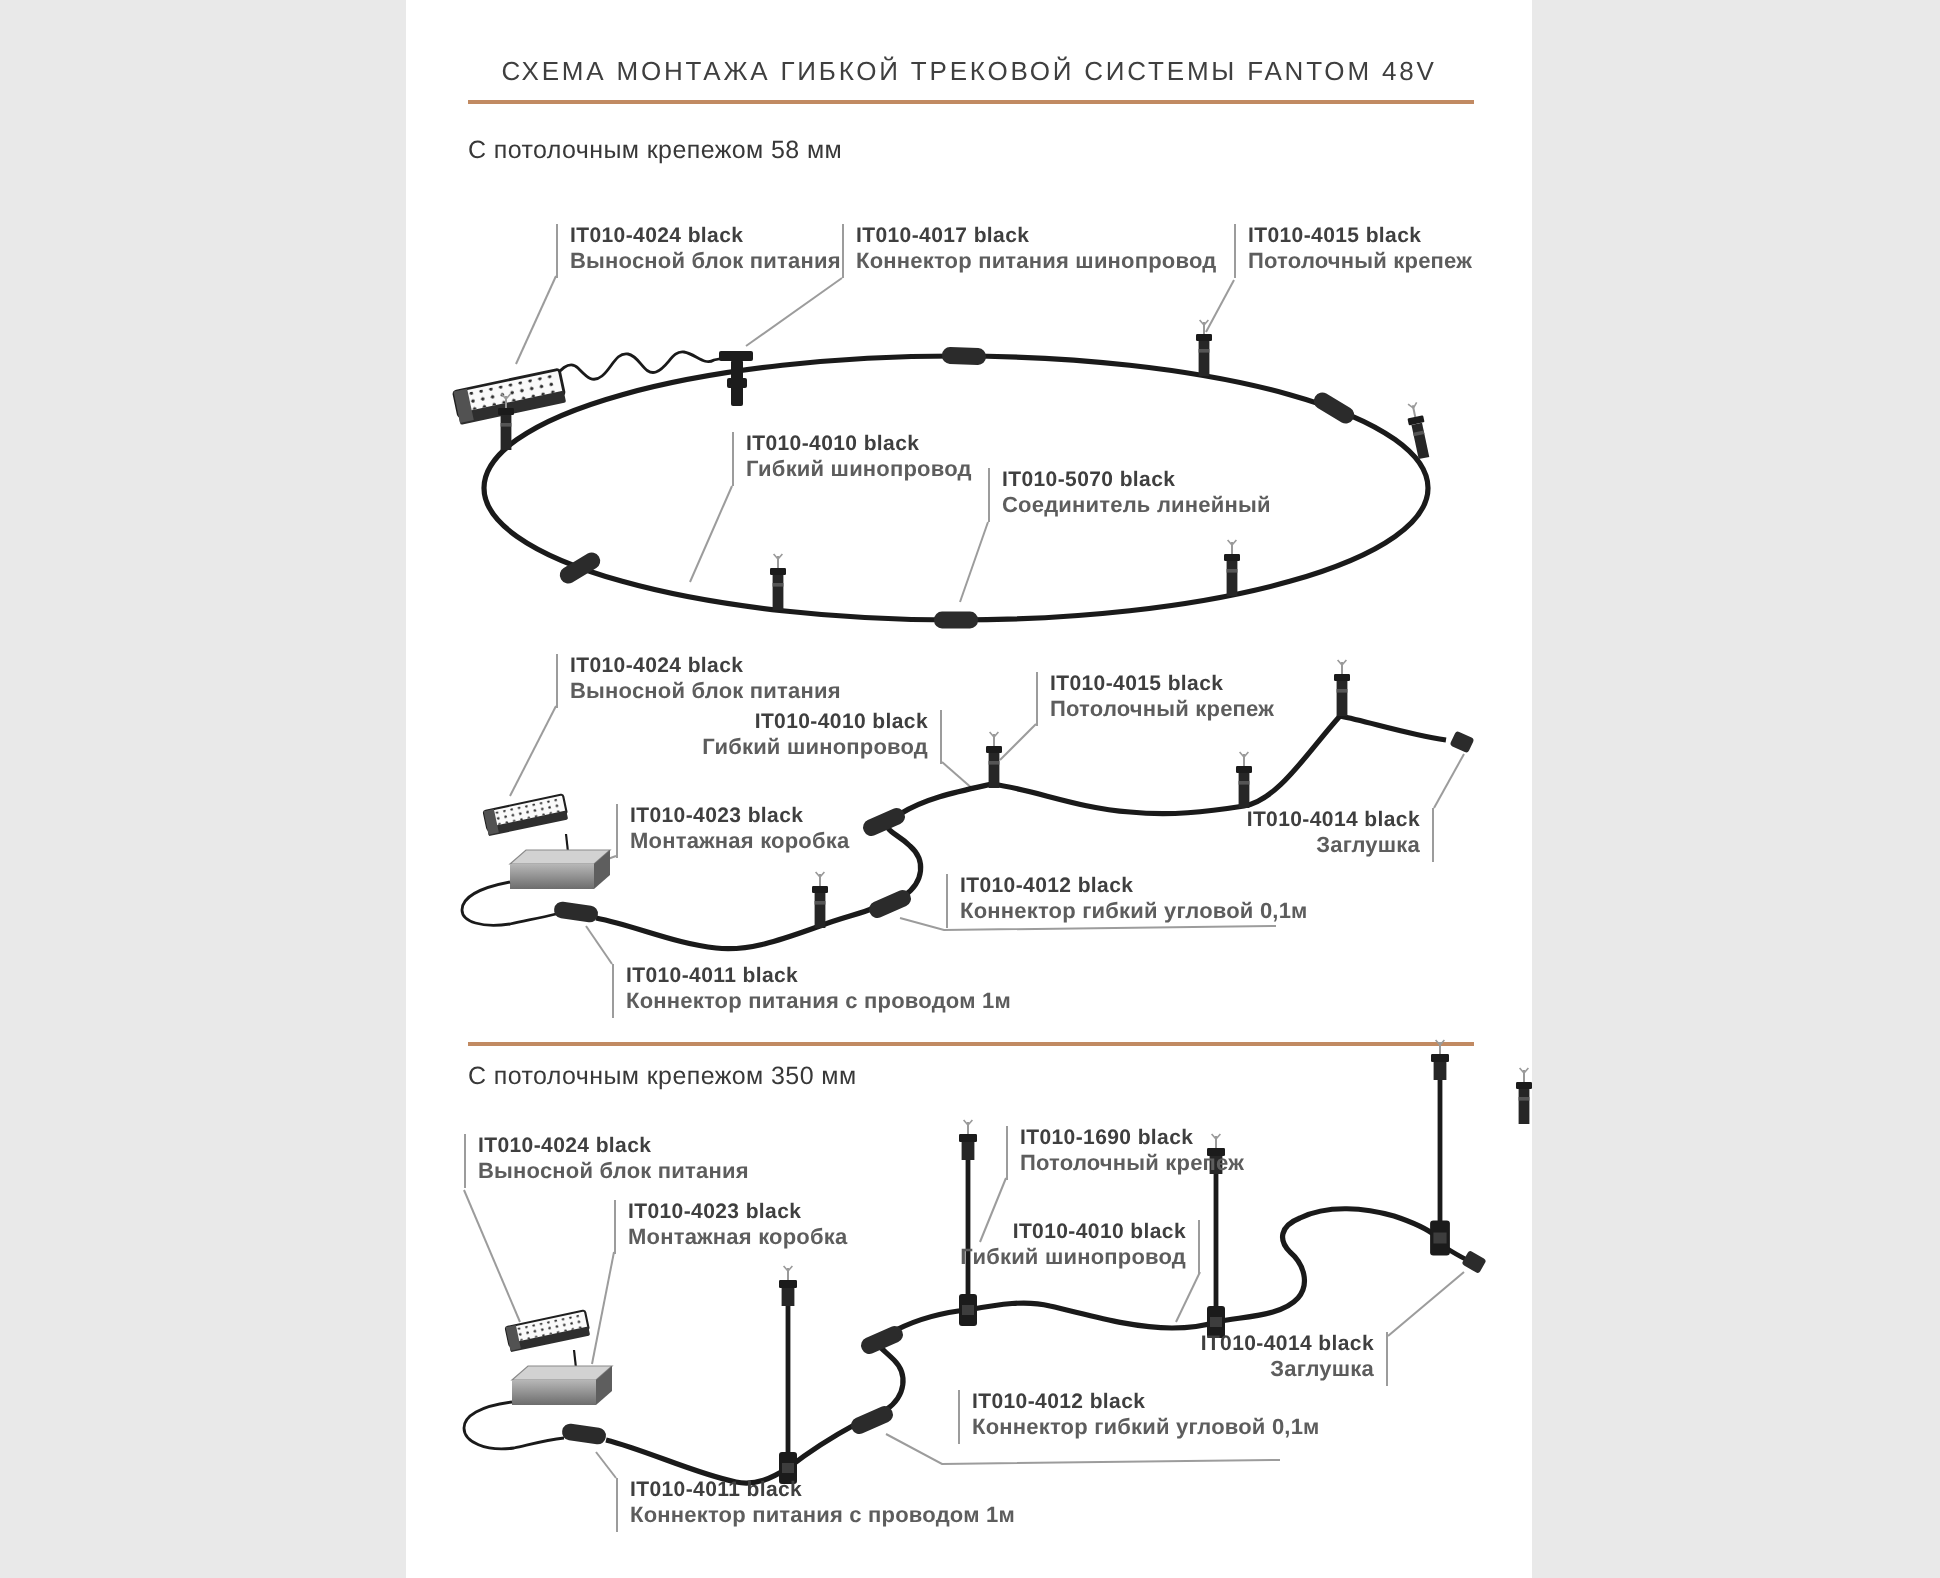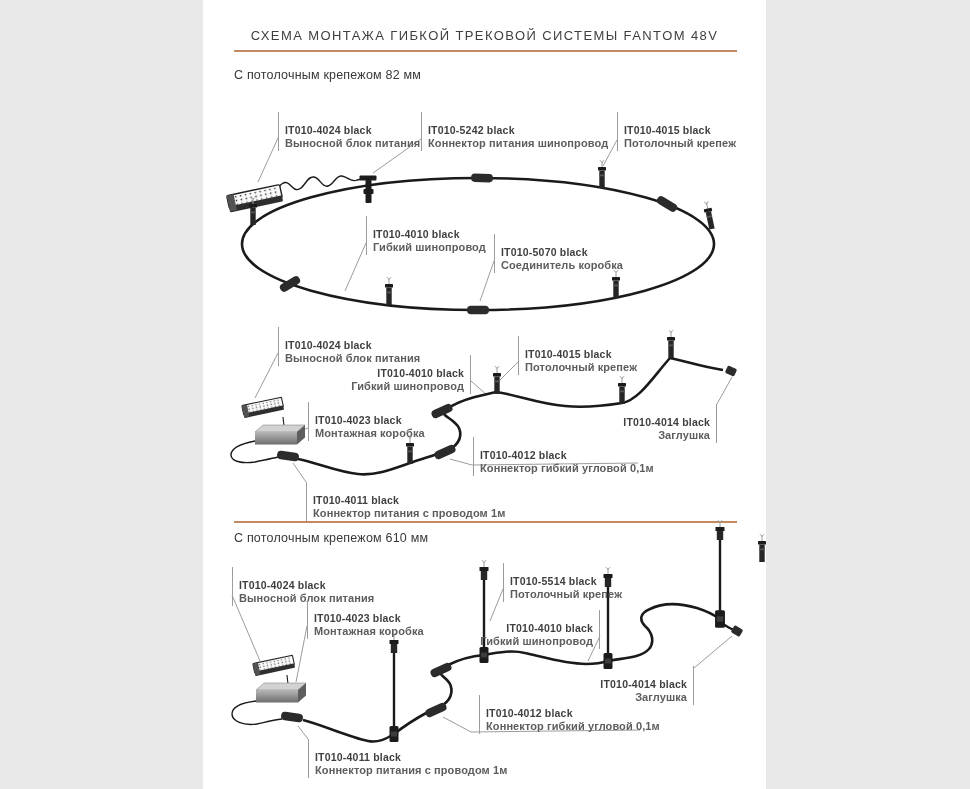--- a/index.html
+++ b/index.html
@@ -12,35 +12,35 @@
   .title{
     position:absolute;top:28px;left:0;width:100%;text-align:center;
     font-size:13px;letter-spacing:1.4px;color:#3f3f3f;
   }
   .divider{position:absolute;left:31px;width:503px;height:2px;background:#c18a62;}
   .heading{position:absolute;left:31px;font-size:12.5px;color:#383838;letter-spacing:0.2px;}
   .lbl{
     position:absolute;border-left:1.5px solid #9c9c9c;
     padding:1px 0 2px 6px;line-height:11.5px;white-space:nowrap;
   }
-  .lbl .part{font-size:10.5px;font-weight:700;color:#3f3f3f;letter-spacing:0.2px;margin-top:12px;}
+  .lbl .part{font-size:10.5px;font-weight:700;color:#3f3f3f;letter-spacing:0.2px;}
   .lbl .desc{font-size:11px;color:#5d5d5d;margin-top:1px;letter-spacing:0.1px;font-weight:bold;}
   .lbl.r{border-left:none;border-right:1.5px solid #9c9c9c;padding:1px 6px 2px 0;text-align:right;}
   svg.diagram{position:absolute;left:0;top:0;}
 </style>
 </head>
 <body>
 
 <div class="page">
 
   <div class="title">СХЕМА МОНТАЖА ГИБКОЙ ТРЕКОВОЙ СИСТЕМЫ FANTOM 48V</div>
   <div class="divider" style="top:50px"></div>
-  <div class="heading" style="top:68px">С потолочным крепежом 82 мм</div>
+  <div class="heading" style="top:68px">С потолочным крепежом 58 мм</div>
   <div class="divider" style="top:521px"></div>
-  <div class="heading" style="top:531px">С потолочным крепежом 610 мм</div>
+  <div class="heading" style="top:531px">С потолочным крепежом 350 мм</div>
 
   <svg class="diagram" width="563" height="789" viewBox="0 0 563 789">
     <defs>
       <pattern id="vents" width="5" height="4" patternUnits="userSpaceOnUse">
         <circle cx="1.6" cy="1.6" r="0.85" fill="#2a2a2a"></circle>
       </pattern>
       <linearGradient id="mg" x1="0" y1="0" x2="0" y2="1">
         <stop offset="0" stop-color="#b7b7b7"></stop>
           <stop offset="1" stop-color="#6d6d6d"></stop>
       </linearGradient>
@@ -208,34 +208,34 @@
 
       <use href="#mount65" transform="translate(559,562)"></use>
     </g>
   </svg>
 
   <div class="lbl" style="left:75px;top:112px">
     <div class="part">IT010-4024 black</div>
     <div class="desc">Выносной блок питания</div>
   </div>
   <div class="lbl" style="left:218px;top:112px">
-    <div class="part">IT010-5242 black</div>
+    <div class="part">IT010-4017 black</div>
     <div class="desc">Коннектор питания шинопровод</div>
   </div>
   <div class="lbl" style="left:414px;top:112px">
     <div class="part">IT010-4015 black</div>
     <div class="desc">Потолочный крепеж</div>
   </div>
   <div class="lbl" style="left:163px;top:216px">
     <div class="part">IT010-4010 black</div>
     <div class="desc">Гибкий шинопровод</div>
   </div>
   <div class="lbl" style="left:291px;top:234px">
     <div class="part">IT010-5070 black</div>
-    <div class="desc">Соединитель коробка</div>
+    <div class="desc">Соединитель линейный</div>
   </div>
 
   <div class="lbl" style="left:75px;top:327px">
     <div class="part">IT010-4024 black</div>
     <div class="desc">Выносной блок питания</div>
   </div>
   <div class="lbl r" style="right:295px;top:355px">
     <div class="part">IT010-4010 black</div>
     <div class="desc">Гибкий шинопровод</div>
   </div>
@@ -258,21 +258,21 @@
   <div class="lbl" style="left:103px;top:482px">
     <div class="part">IT010-4011 black</div>
     <div class="desc">Коннектор питания с проводом 1м</div>
   </div>
 
   <div class="lbl" style="left:29px;top:567px">
     <div class="part">IT010-4024 black</div>
     <div class="desc">Выносной блок питания</div>
   </div>
   <div class="lbl" style="left:300px;top:563px">
-    <div class="part">IT010-5514 black</div>
+    <div class="part">IT010-1690 black</div>
     <div class="desc">Потолочный крепеж</div>
   </div>
   <div class="lbl" style="left:104px;top:600px">
     <div class="part">IT010-4023 black</div>
     <div class="desc">Монтажная коробка</div>
   </div>
   <div class="lbl r" style="right:166px;top:610px">
     <div class="part">IT010-4010 black</div>
     <div class="desc">Гибкий шинопровод</div>
   </div>

